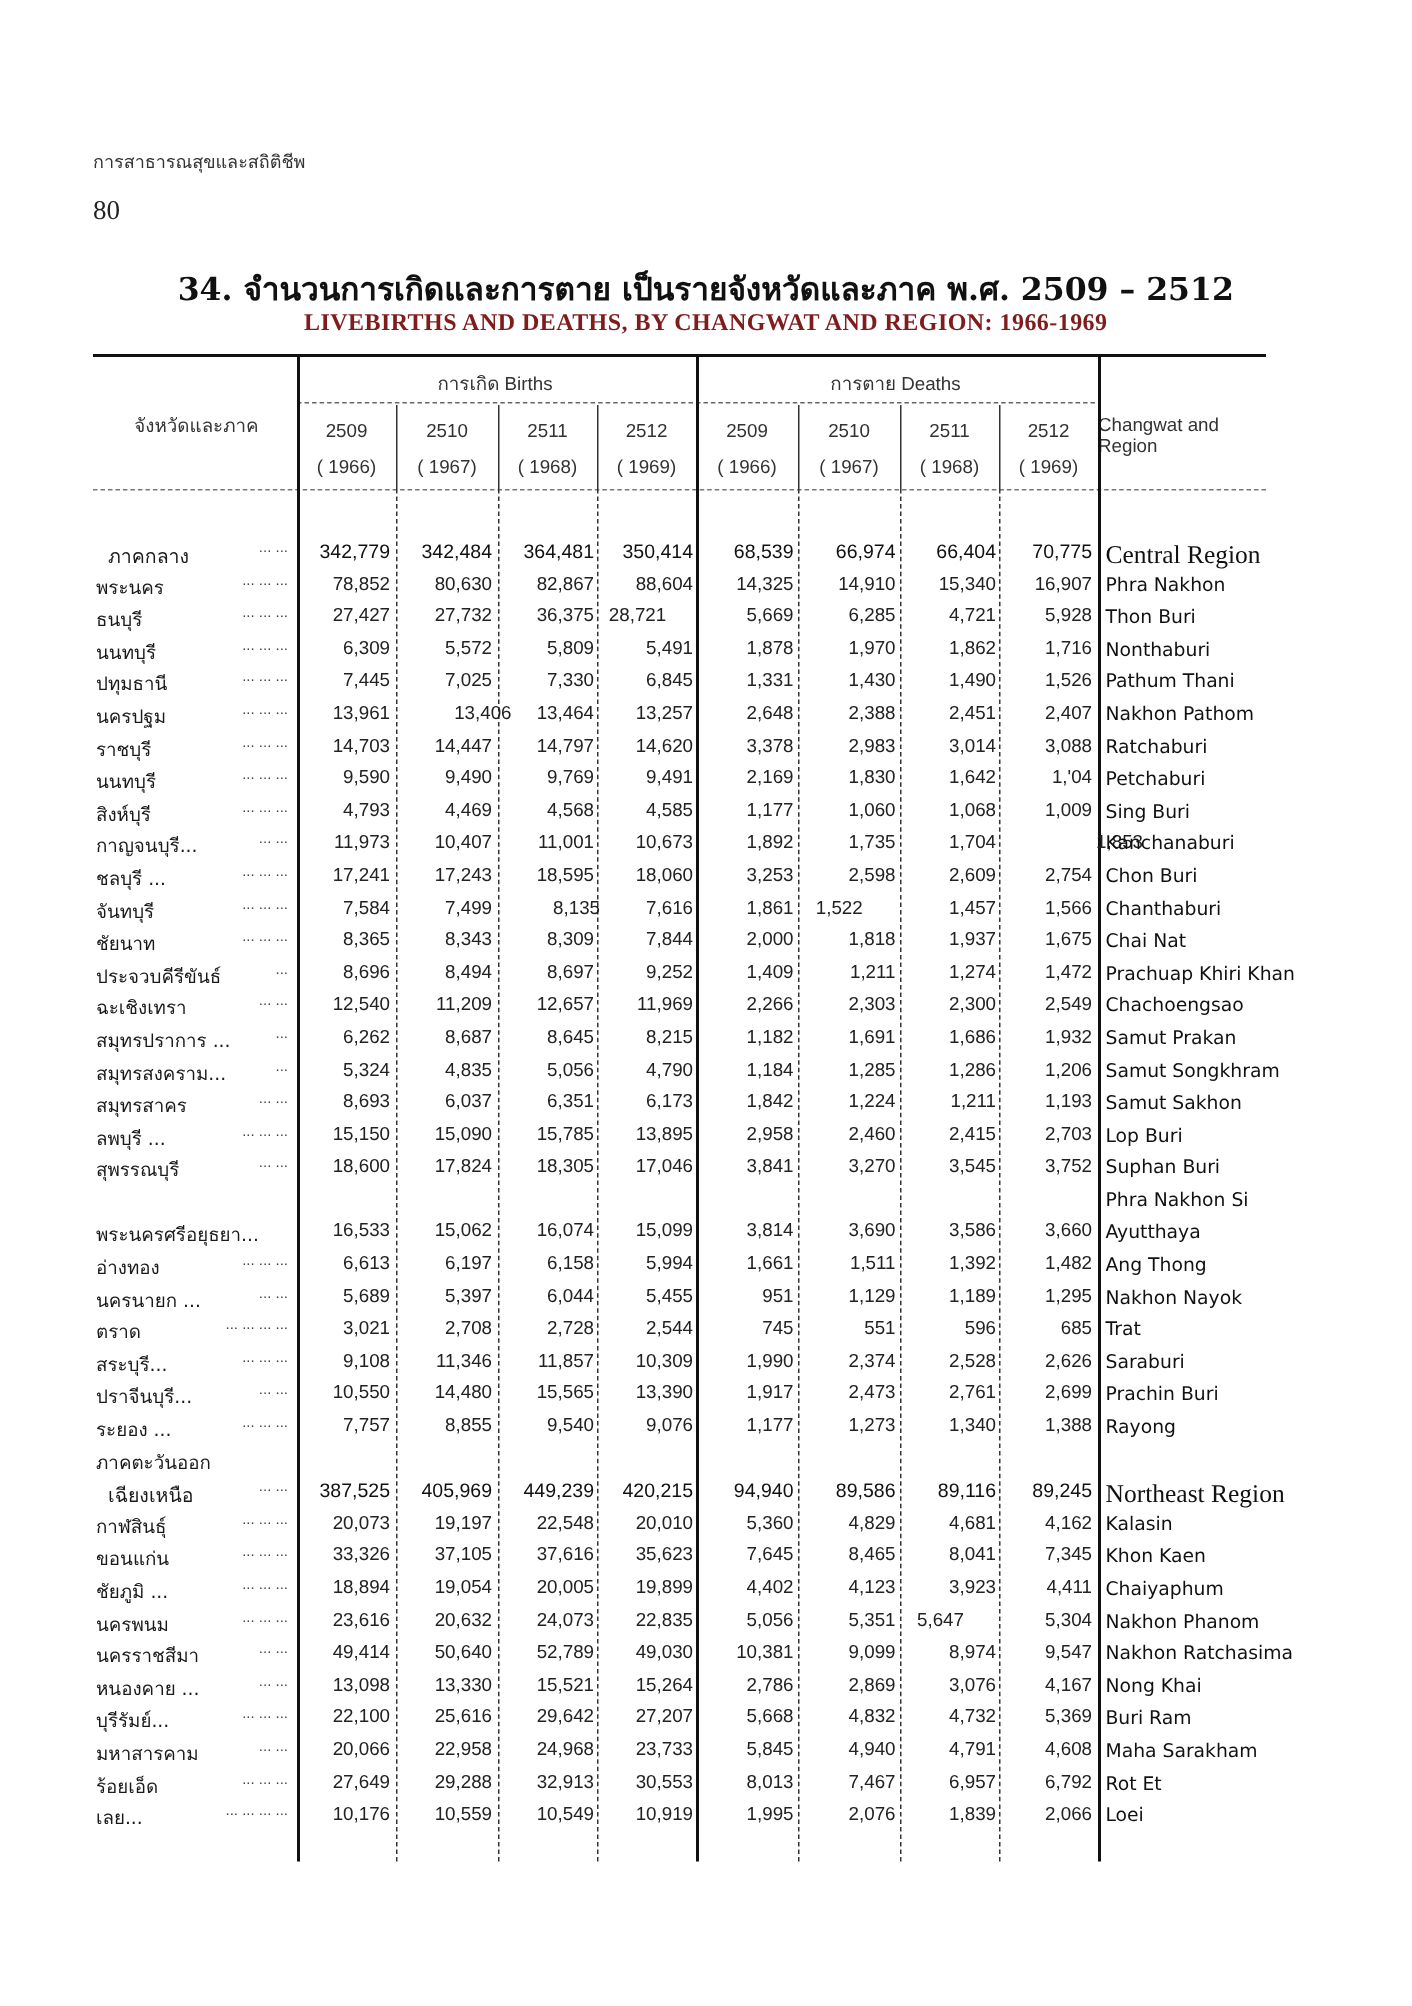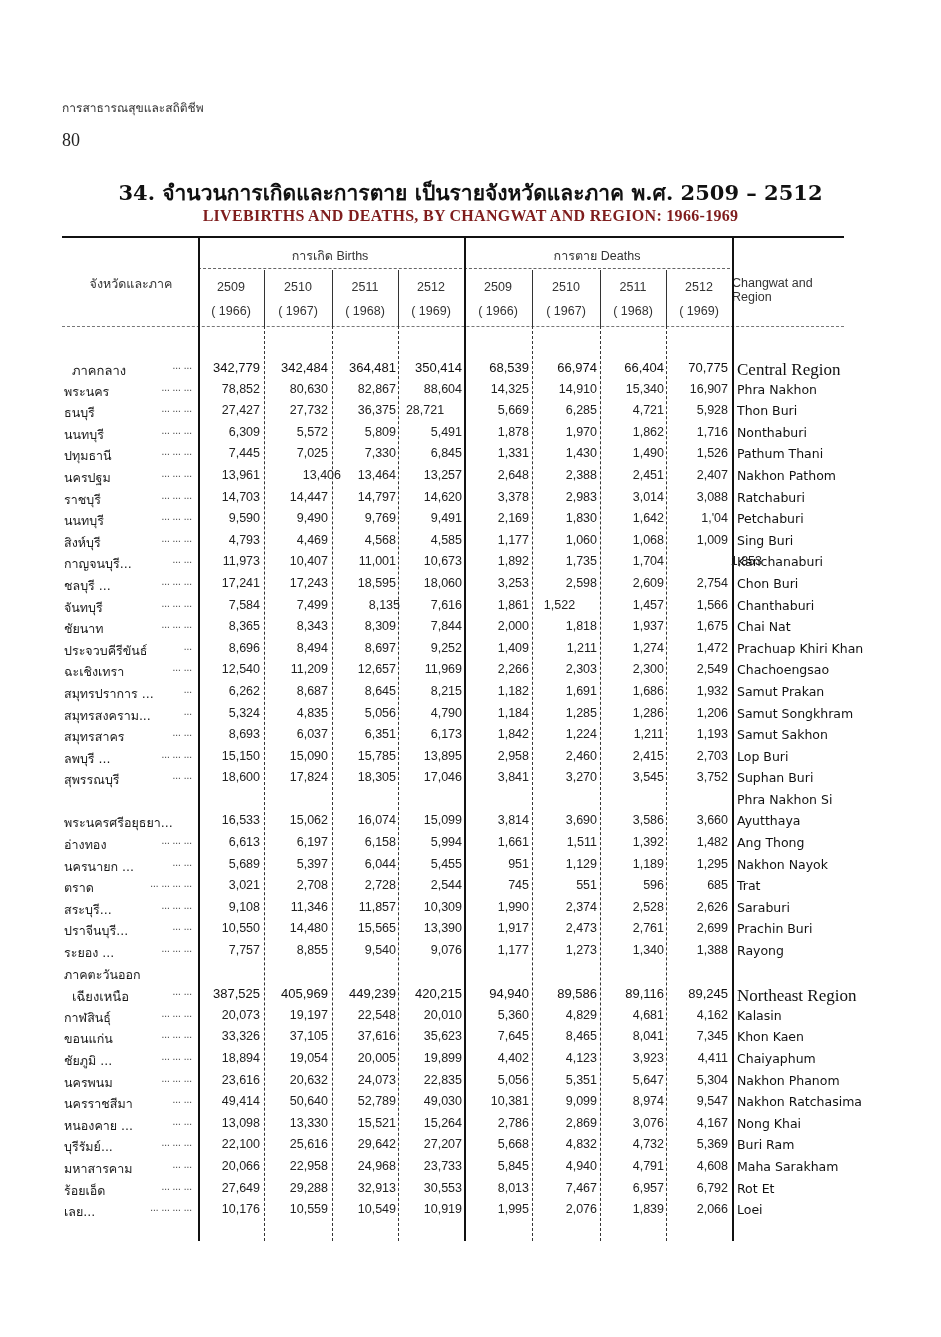--- a/index.html
+++ b/index.html
@@ -522,21 +522,21 @@
     </div>
     <div class="row row">
       <span class="name">นครพนม</span>
       <span class="dots">... ... ...</span>
       <span class="num" style="left: 124px; width: 72px;">23,616</span>
       <span class="num" style="left: 190px; width: 74px;">20,632</span>
       <span class="num" style="left: 258px; width: 74px;">24,073</span>
       <span class="num" style="left: 324px; width: 74px;">22,835</span>
       <span class="num" style="left: 390px; width: 75px;">5,056</span>
       <span class="num" style="left: 458px; width: 75px;">5,351</span>
-      <span class="num" style="left: 526px; width: 74px;">5,647</span>
+      <span class="num" style="left: 526px; width: 74px; text-align: center;">5,647</span>
       <span class="num" style="left: 592px; width: 72px;">5,304</span>
       <span class="en">Nakhon Phanom</span>
     </div>
     <div class="row row">
       <span class="name">นครราชสีมา</span>
       <span class="dots">... ...</span>
       <span class="num" style="left: 124px; width: 72px;">49,414</span>
       <span class="num" style="left: 190px; width: 74px;">50,640</span>
       <span class="num" style="left: 258px; width: 74px;">52,789</span>
       <span class="num" style="left: 324px; width: 74px;">49,030</span>

